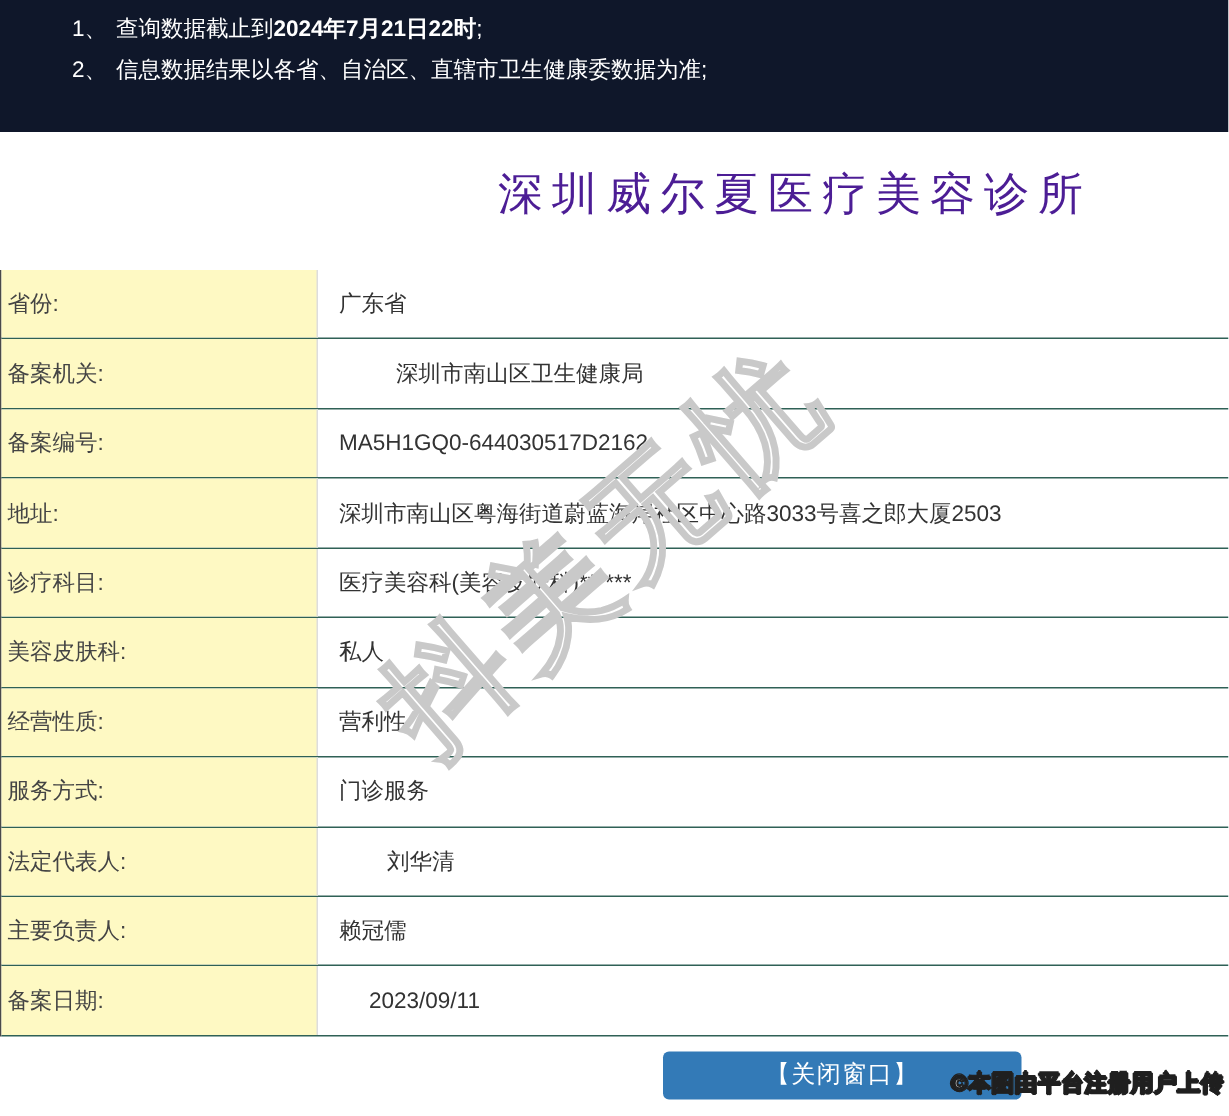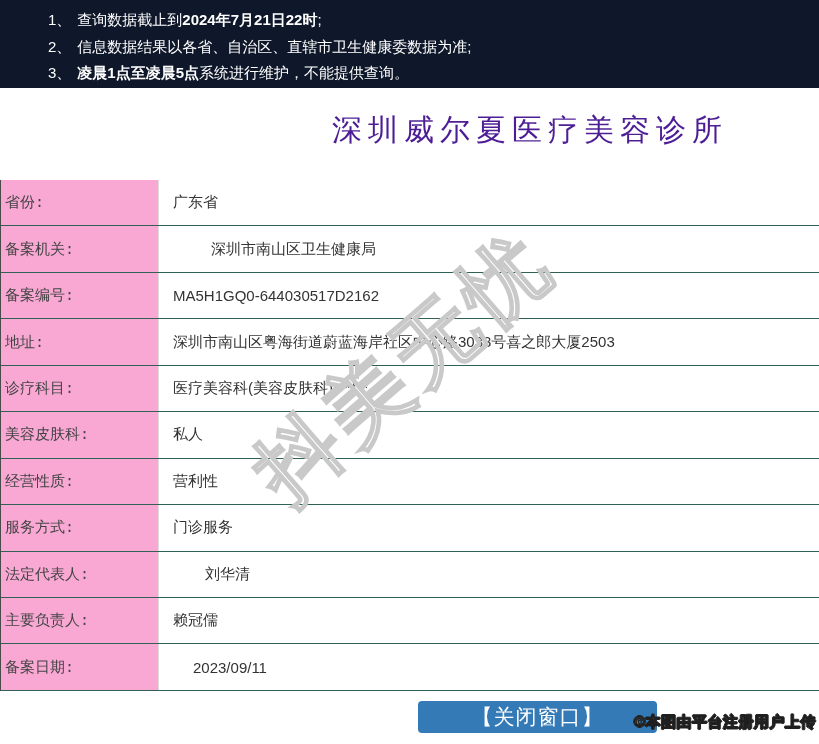--- a/index.html
+++ b/index.html
@@ -20,31 +20,31 @@
     position:absolute;left:530px;top:46%;transform:translate(-50%,-50%);
     font-size:30px;letter-spacing:6px;color:#4c1d95;font-weight:400;white-space:nowrap;margin:0;
   }
   
   .info-table{border-left:1px solid #4a4a4a;}
   .row{
     display:flex;height:46.45px;box-sizing:border-box;align-items:stretch;
     font-size:15px;color:#333;
   }
   .cell-label{
-    width:158px;box-sizing:border-box;background:#f9a8d4;border-right:1px solid #ddd;
-    display:flex;align-items:center;padding-left:4px;color:#444;font-family:Liberation Mono, monospace;
+    width:211px;box-sizing:border-box;background:#fef9c3;border-right:1px solid #ddd;
+    display:flex;align-items:center;padding-left:4px;color:#444;
   }
   .cell-value{
     flex:1;display:flex;align-items:center;padding-left:14px;white-space:nowrap;text-align:center;
   }
   
   .footer{position:relative;height:56px;}
   .close-btn{
-    position:absolute;left:418px;top:10px;width:239px;height:32px;
-    color:#fff;border:none;border-radius:4px;font-size:21px;letter-spacing:1px;cursor:pointer;
+    position:absolute;left:442px;top:10px;width:239px;height:32px;
+    color:#fff;border:none;border-radius:4px;font-size:16px;letter-spacing:1px;cursor:pointer;
     font-family:inherit;
   }
   .upload-note{
     position:absolute;right:3px;top:22px;font-size:15px;font-weight:700;color:#fff;
     letter-spacing:0.5px;white-space:nowrap;
     -webkit-text-stroke:1px #1f1f1f;
     text-shadow:1px 0 #222,-1px 0 #222,0 1px #222,0 -1px #222;
   }
   
   .watermark{
@@ -59,21 +59,20 @@
 <body>
 
 <div>
 
   <div class="notice-bar" style="background: #0f172a;">
     <div>
   <div class="notice-line"><span class="notice-num">1、</span><span>查询数据截止到</span><b>2024年7月21日22时</b><span>;</span></div>
 
   <div class="notice-line"><span class="notice-num">2、</span><span>信息数据结果以各省、自治区、直辖市卫生健康委数据为准;</span><b></b><span></span></div>
 
-  <div class="notice-line"><span class="notice-num">3、</span><span></span><b>凌晨1点至凌晨5点</b><span>系统进行维护，不能提供查询。</span></div>
 </div>
   </div>
 
   <div class="title-wrap">
     <h1 class="title">深圳威尔夏医疗美容诊所</h1>
   </div>
 
   <div class="info-table">
   <div class="row" style="border-bottom: 1px solid rgb(47, 97, 86);">
     <div class="cell-label">省份:</div>

